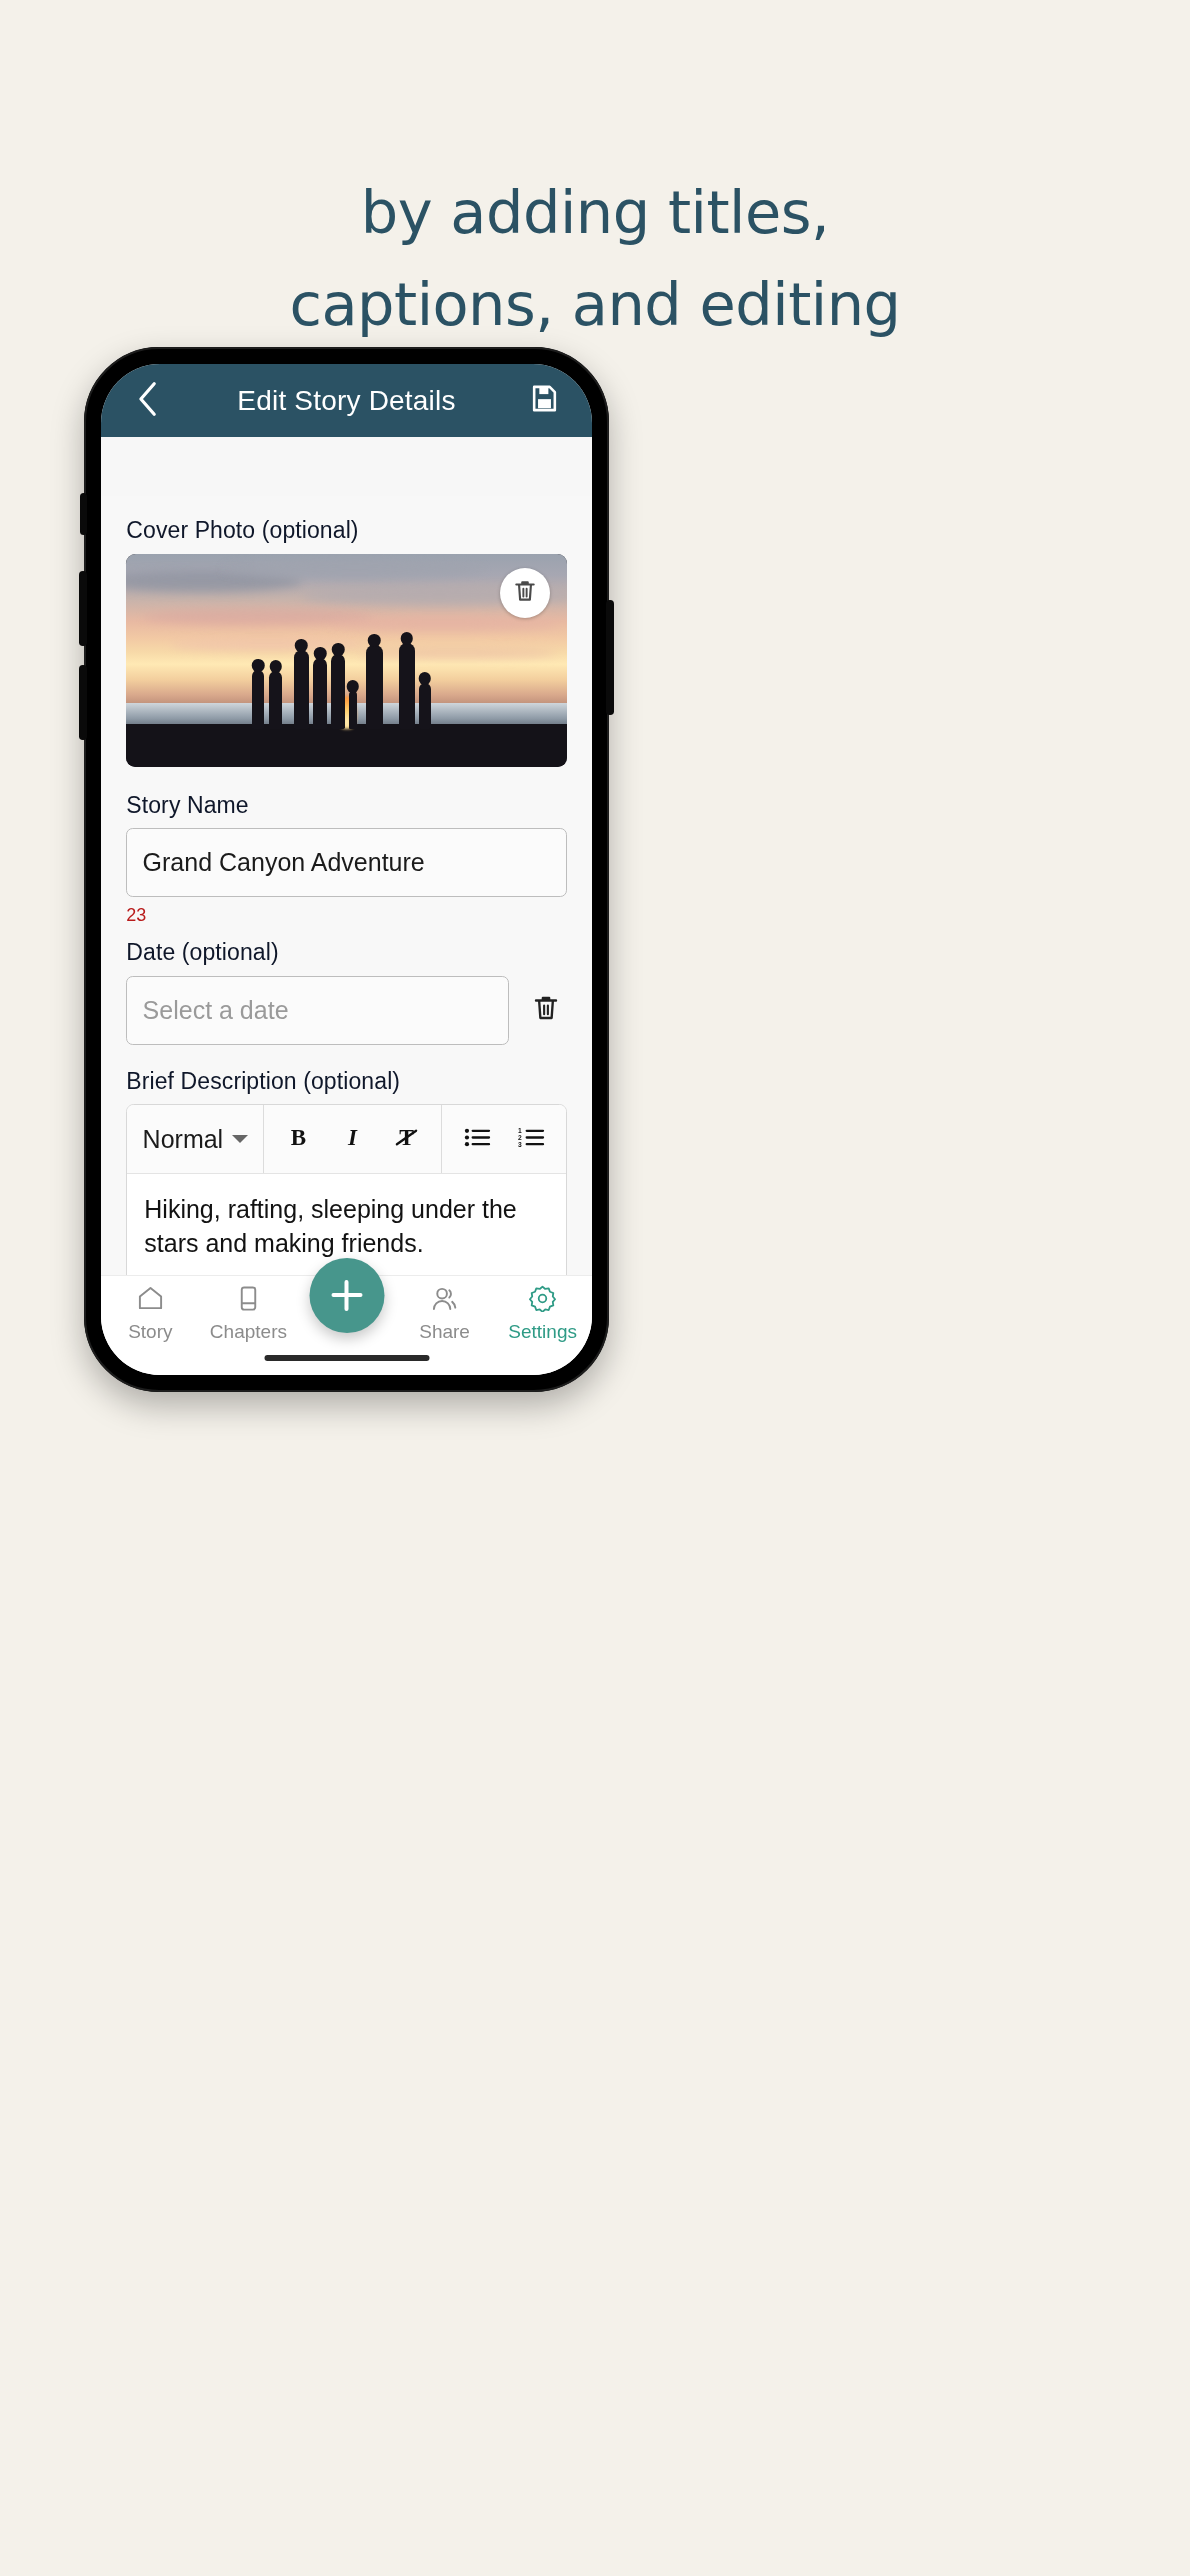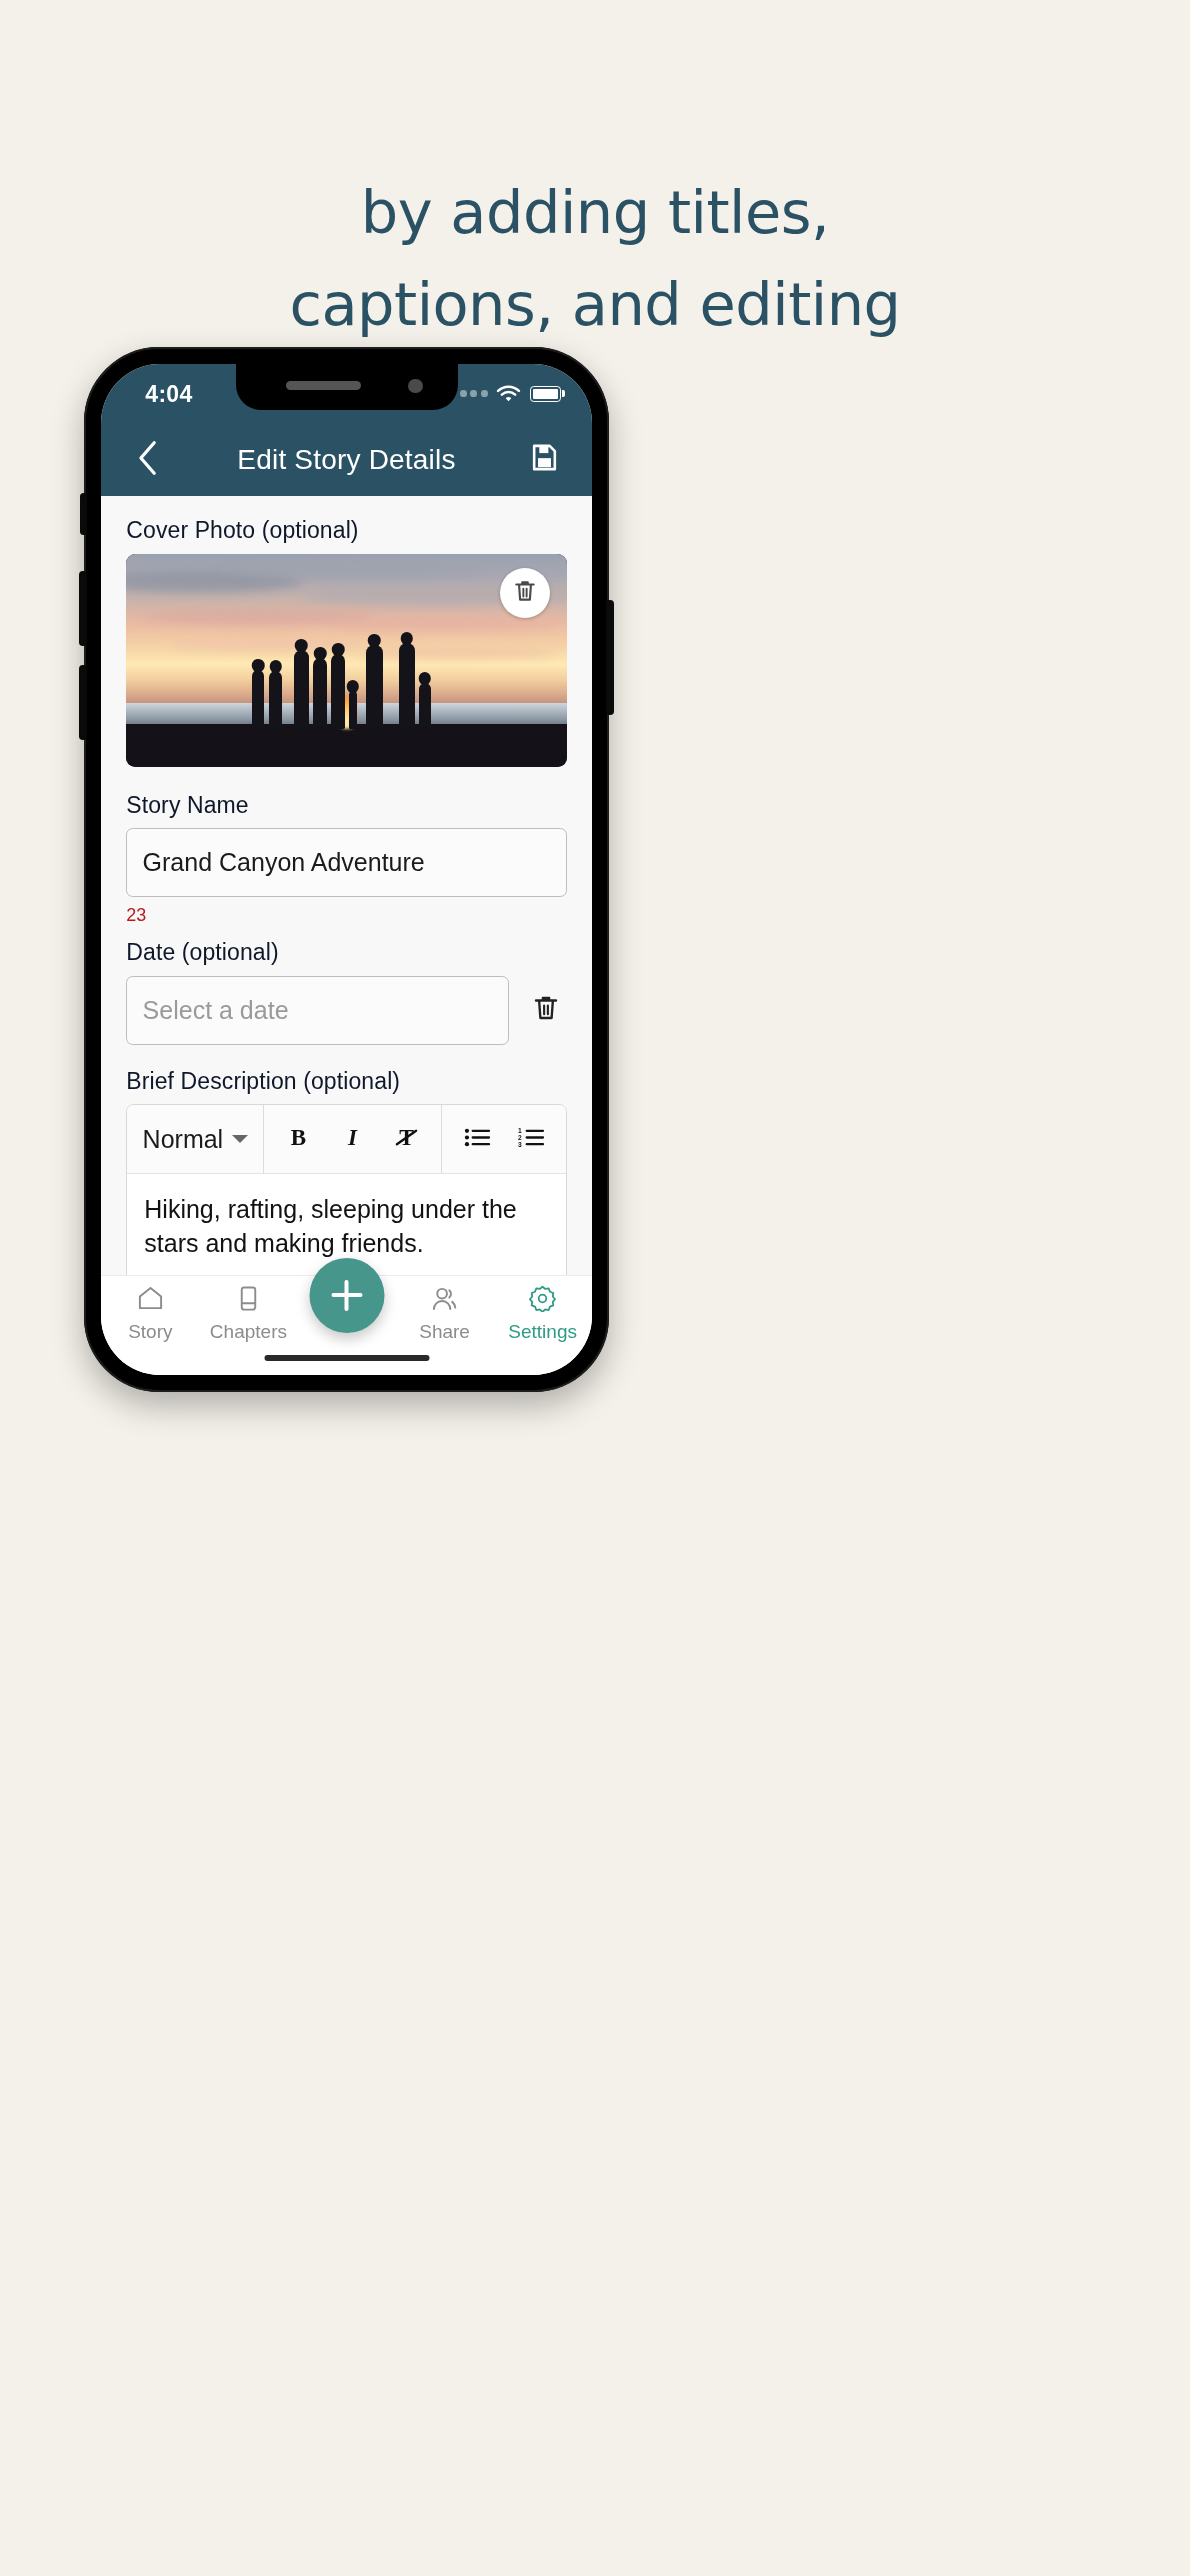--- a/index.html
+++ b/index.html
@@ -281,44 +281,20 @@
   <div class="phone-wrap">
     <div class="phone-shadow"></div>
     <div class="phone-body">
       <div class="btn-side btn-silent"></div>
       <div class="btn-side btn-volup"></div>
       <div class="btn-side btn-voldn"></div>
       <div class="btn-side btn-power"></div>
 
       <div class="screen">
 
-        <div class="statusbar">
-          <div class="sb-time">4:04</div>
-          <div class="notch">
-            <div class="notch-speaker"></div>
-            <div class="notch-cam"></div>
-          </div>
-          <div class="sb-right">
-            <span class="sig-dots">
-                <i></i>
-                <i></i>
-                <i></i>
-              </span>
-            <span>
-              <svg class="icon-wifi" viewBox="0 0 26 19" fill="none">
-                <path d="M2 6.2C5 3.3 9 1.8 13 1.8S21 3.3 24 6.2" stroke="#fff" stroke-width="2.6" stroke-linecap="round"></path>
-                <path d="M6 10.2C8 8.3 10.5 7.3 13 7.3s5 1 7 2.9" stroke="#fff" stroke-width="2.6" stroke-linecap="round"></path>
-                <path d="M13 17.2l-3-3.2a4.3 4.3 0 016 0z" fill="#fff"></path>
-              </svg>
-            </span>
-            <span class="icon-batt">
-                <i></i>
-              </span>
-          </div>
-        </div>
 
         <div class="appbar">
           <div class="back-btn">
             <span>
               <svg width="25" height="38" viewBox="0 0 26 40" fill="none">
                 <path d="M19 4L5 20l14 16" stroke="#fff" stroke-width="3.4" stroke-linecap="round" stroke-linejoin="round"></path>
               </svg>
             </span>
           </div>
           <div class="appbar-title">Edit Story Details</div>

